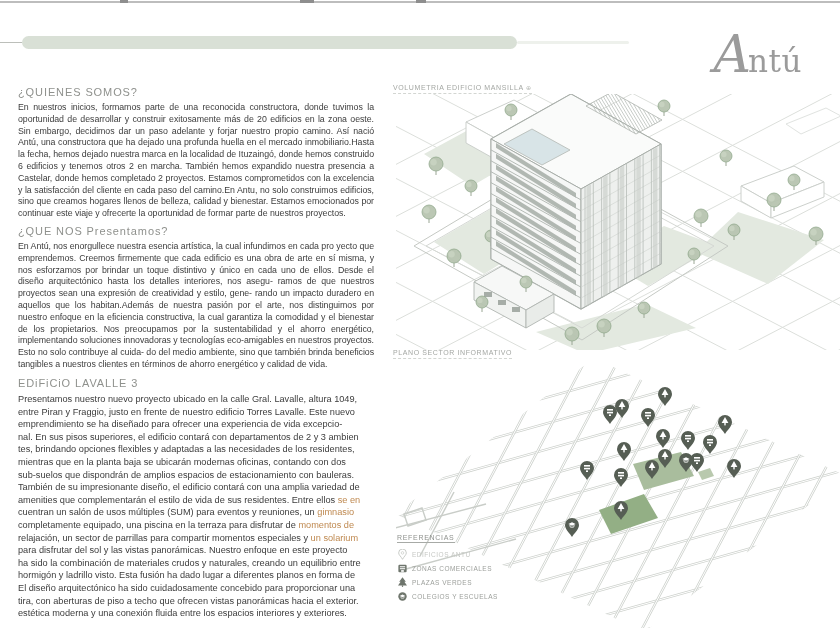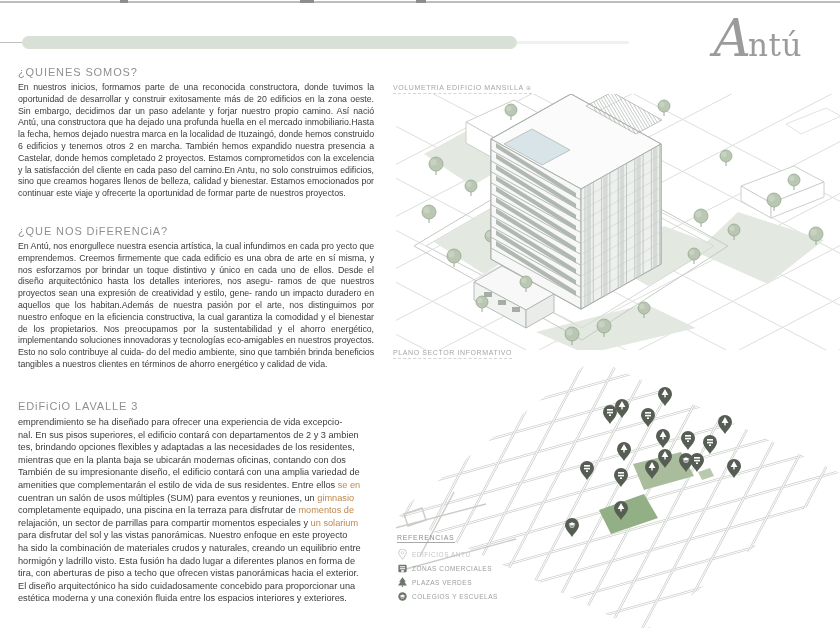--- a/index.html
+++ b/index.html
@@ -6,21 +6,21 @@
   body{width:840px;height:630px;background:#ffffff;position:relative;overflow:hidden;
        font-family:"Liberation Sans",sans-serif;-webkit-font-smoothing:antialiased;}
   .abs{position:absolute;}
   
   .top-rule{left:0;top:1px;width:840px;height:1.5px;background:#b2b2b2;opacity:.85;}
   .top-mark{top:0;height:3px;background:#8e8e8e;}
   .bar-connector{left:0;top:42px;width:22px;height:1px;background:#bcbfba;}
   .accent-bar{left:22px;top:36px;width:495px;height:13px;background:#d9e0d6;border-radius:7px;}
   .accent-bar-ext{left:517px;top:41px;width:112px;height:3px;background:#eef1ec;border-radius:2px;}
   
-  .logo{top:12px;right:38px;color:#9b9b9b;white-space:nowrap;line-height:1;}
+  .logo{top:28px;right:38px;color:#9b9b9b;white-space:nowrap;line-height:1;}
   .logo .a{font-family:"DejaVu Serif",serif;font-style:italic;font-size:52px;font-weight:400;letter-spacing:-3px;}
   .logo .rest{font-family:"DejaVu Serif",serif;font-size:31px;letter-spacing:.5px;}
   
   .col-left{left:18px;width:356px;}
   h2.sec-head{margin:0;font-size:11px;font-weight:400;color:#8f918d;letter-spacing:.9px;}
   .sec-body{margin:4px 0 0 0;font-size:8.8px;line-height:11.8px;color:#3c3c3c;
             text-align:justify;letter-spacing:-0.05px;}
   .sec-lines{margin:4px 0 0 0;font-size:9.2px;line-height:12.6px;color:#3c3c3c;}
   .pline{white-space:nowrap;}
   .hl{color:#bf8950;margin-top:28px;}
@@ -46,47 +46,50 @@
 <div class="abs top-mark" style="left:300px;width:14px;"></div>
 <div class="abs top-mark" style="left:416px;width:10px;"></div>
 <div class="abs bar-connector"></div>
 <div class="abs accent-bar"></div>
 <div class="abs accent-bar-ext"></div>
 
 <div class="abs logo">
   <span class="a">A</span><span class="rest">ntú</span>
 </div>
 
-<div class="abs col-left" style="top:66px;">
+<div class="abs col-left" style="top:86px;">
   <h2 class="sec-head">¿QUIENES SOMOS?</h2>
   <p class="sec-body">En nuestros inicios, formamos parte de una reconocida constructora, donde tuvimos la oportunidad de desarrollar y construir exitosamente más de 20 edificios en la zona oeste. Sin embargo, decidimos dar un paso adelante y forjar nuestro propio camino. Así nació Antú, una constructora que ha dejado una profunda huella en el mercado inmobiliario.Hasta la fecha, hemos dejado nuestra marca en la localidad de Ituzaingó, donde hemos construido 6 edificios y tenemos otros 2 en marcha. También hemos expandido nuestra presencia a Castelar, donde hemos completado 2 proyectos. Estamos comprometidos con la excelencia y la satisfacción del cliente en cada paso del camino.En Antu, no solo construimos edificios, sino que creamos hogares llenos de belleza, calidad y bienestar. Estamos emocionados por continuar este viaje y ofrecerte la oportunidad de formar parte de nuestros proyectos.</p>
 </div>
 
 <div class="abs col-left" style="top:225px;">
-  <h2 class="sec-head">¿QUE NOS DiFERENCiA?</h2>
+  <h2 class="sec-head">¿QUE NOS Presentamos?</h2>
   <p class="sec-body">En Antú, nos enorgullece nuestra esencia artística, la cual infundimos en cada pro yecto que emprendemos. Creemos firmemente que cada edificio es una obra de arte en sí misma, y nos esforzamos por brindar un toque distintivo y único en cada uno de ellos. Desde el diseño arquitectónico hasta los detalles interiores, nos asegu- ramos de que nuestros proyectos sean una expresión de creatividad y estilo, gene- rando un impacto duradero en aquellos que los habitan.Además de nuestra pasión por el arte, nos distinguimos por nuestro enfoque en la eficiencia constructiva, la cual garantiza la comodidad y el bienestar de los propietarios. Nos preocupamos por la sustentabilidad y el ahorro energético, implementando soluciones innovadoras y tecnologías eco-amigables en nuestros proyectos. Esto no solo contribuye al cuida- do del medio ambiente, sino que también brinda beneficios tangibles a nuestros clientes en términos de ahorro energético y calidad de vida.</p>
 </div>
 
-<div class="abs col-left" style="top:400px;">
+<div class="abs col-left" style="top:377px;">
   <h2 class="sec-head">EDiFiCiO LAVALLE 3</h2>
   <div class="sec-lines">
+      <div class="pline">Presentamos nuestro nuevo proyecto ubicado en la calle Gral. Lavalle, altura 1049,</div>
+      <div class="pline">entre Piran y Fraggio, justo en frente de nuestro edificio Torres Lavalle. Este nuevo</div>
       <div class="pline">emprendimiento se ha diseñado para ofrecer una experiencia de vida excepcio-</div>
       <div class="pline">nal. En sus pisos superiores, el edificio contará con departamentos de 2 y 3 ambien</div>
       <div class="pline">tes, brindando opciones flexibles y adaptadas a las necesidades de los residentes,</div>
       <div class="pline">mientras que en la planta baja se ubicarán modernas oficinas, contando con dos</div>
+      <div class="pline">sub-suelos que dispondrán de amplios espacios de estacionamiento con bauleras.</div>
       <div class="pline">También de su impresionante diseño, el edificio contará con una amplia variedad de</div>
       <div class="pline">amenities que complementarán el estilo de vida de sus residentes. Entre ellos <span class="hl">se en</span></div>
       <div class="pline">cuentran un salón de usos múltiples (SUM) para eventos y reuniones, un <span class="hl">gimnasio</span></div>
       <div class="pline">completamente equipado, una piscina en la terraza para disfrutar de <span class="hl">momentos de</span></div>
       <div class="pline">relajación, un sector de parrillas para compartir momentos especiales y <span class="hl">un solarium</span></div>
       <div class="pline">para disfrutar del sol y las vistas panorámicas. Nuestro enfoque en este proyecto</div>
       <div class="pline">ha sido la combinación de materiales crudos y naturales, creando un equilibrio entre</div>
       <div class="pline">hormigón y ladrillo visto. Esta fusión ha dado lugar a diferentes planos en forma de</div>
+      <div class="pline">El diseño arquitectónico ha sido cuidadosamente concebido para proporcionar una</div>
       <div class="pline">tira, con aberturas de piso a techo que ofrecen vistas panorámicas hacia el exterior.</div>
-      <div class="pline">El diseño arquitectónico ha sido cuidadosamente concebido para proporcionar una</div>
       <div class="pline">estética moderna y una conexión fluida entre los espacios interiores y exteriores.</div>
     </div>
 </div>
 
 <div class="abs mini-label" style="left:393px;top:84px;">
   <span>VOLUMETRIA EDIFICIO MANSILLA</span>
   <span class="marker">⊕</span>
 </div>
 
 <svg class="abs" id="bld-svg" style="left:396px;top:94px;" width="446" height="256" viewBox="0 0 446 256">

